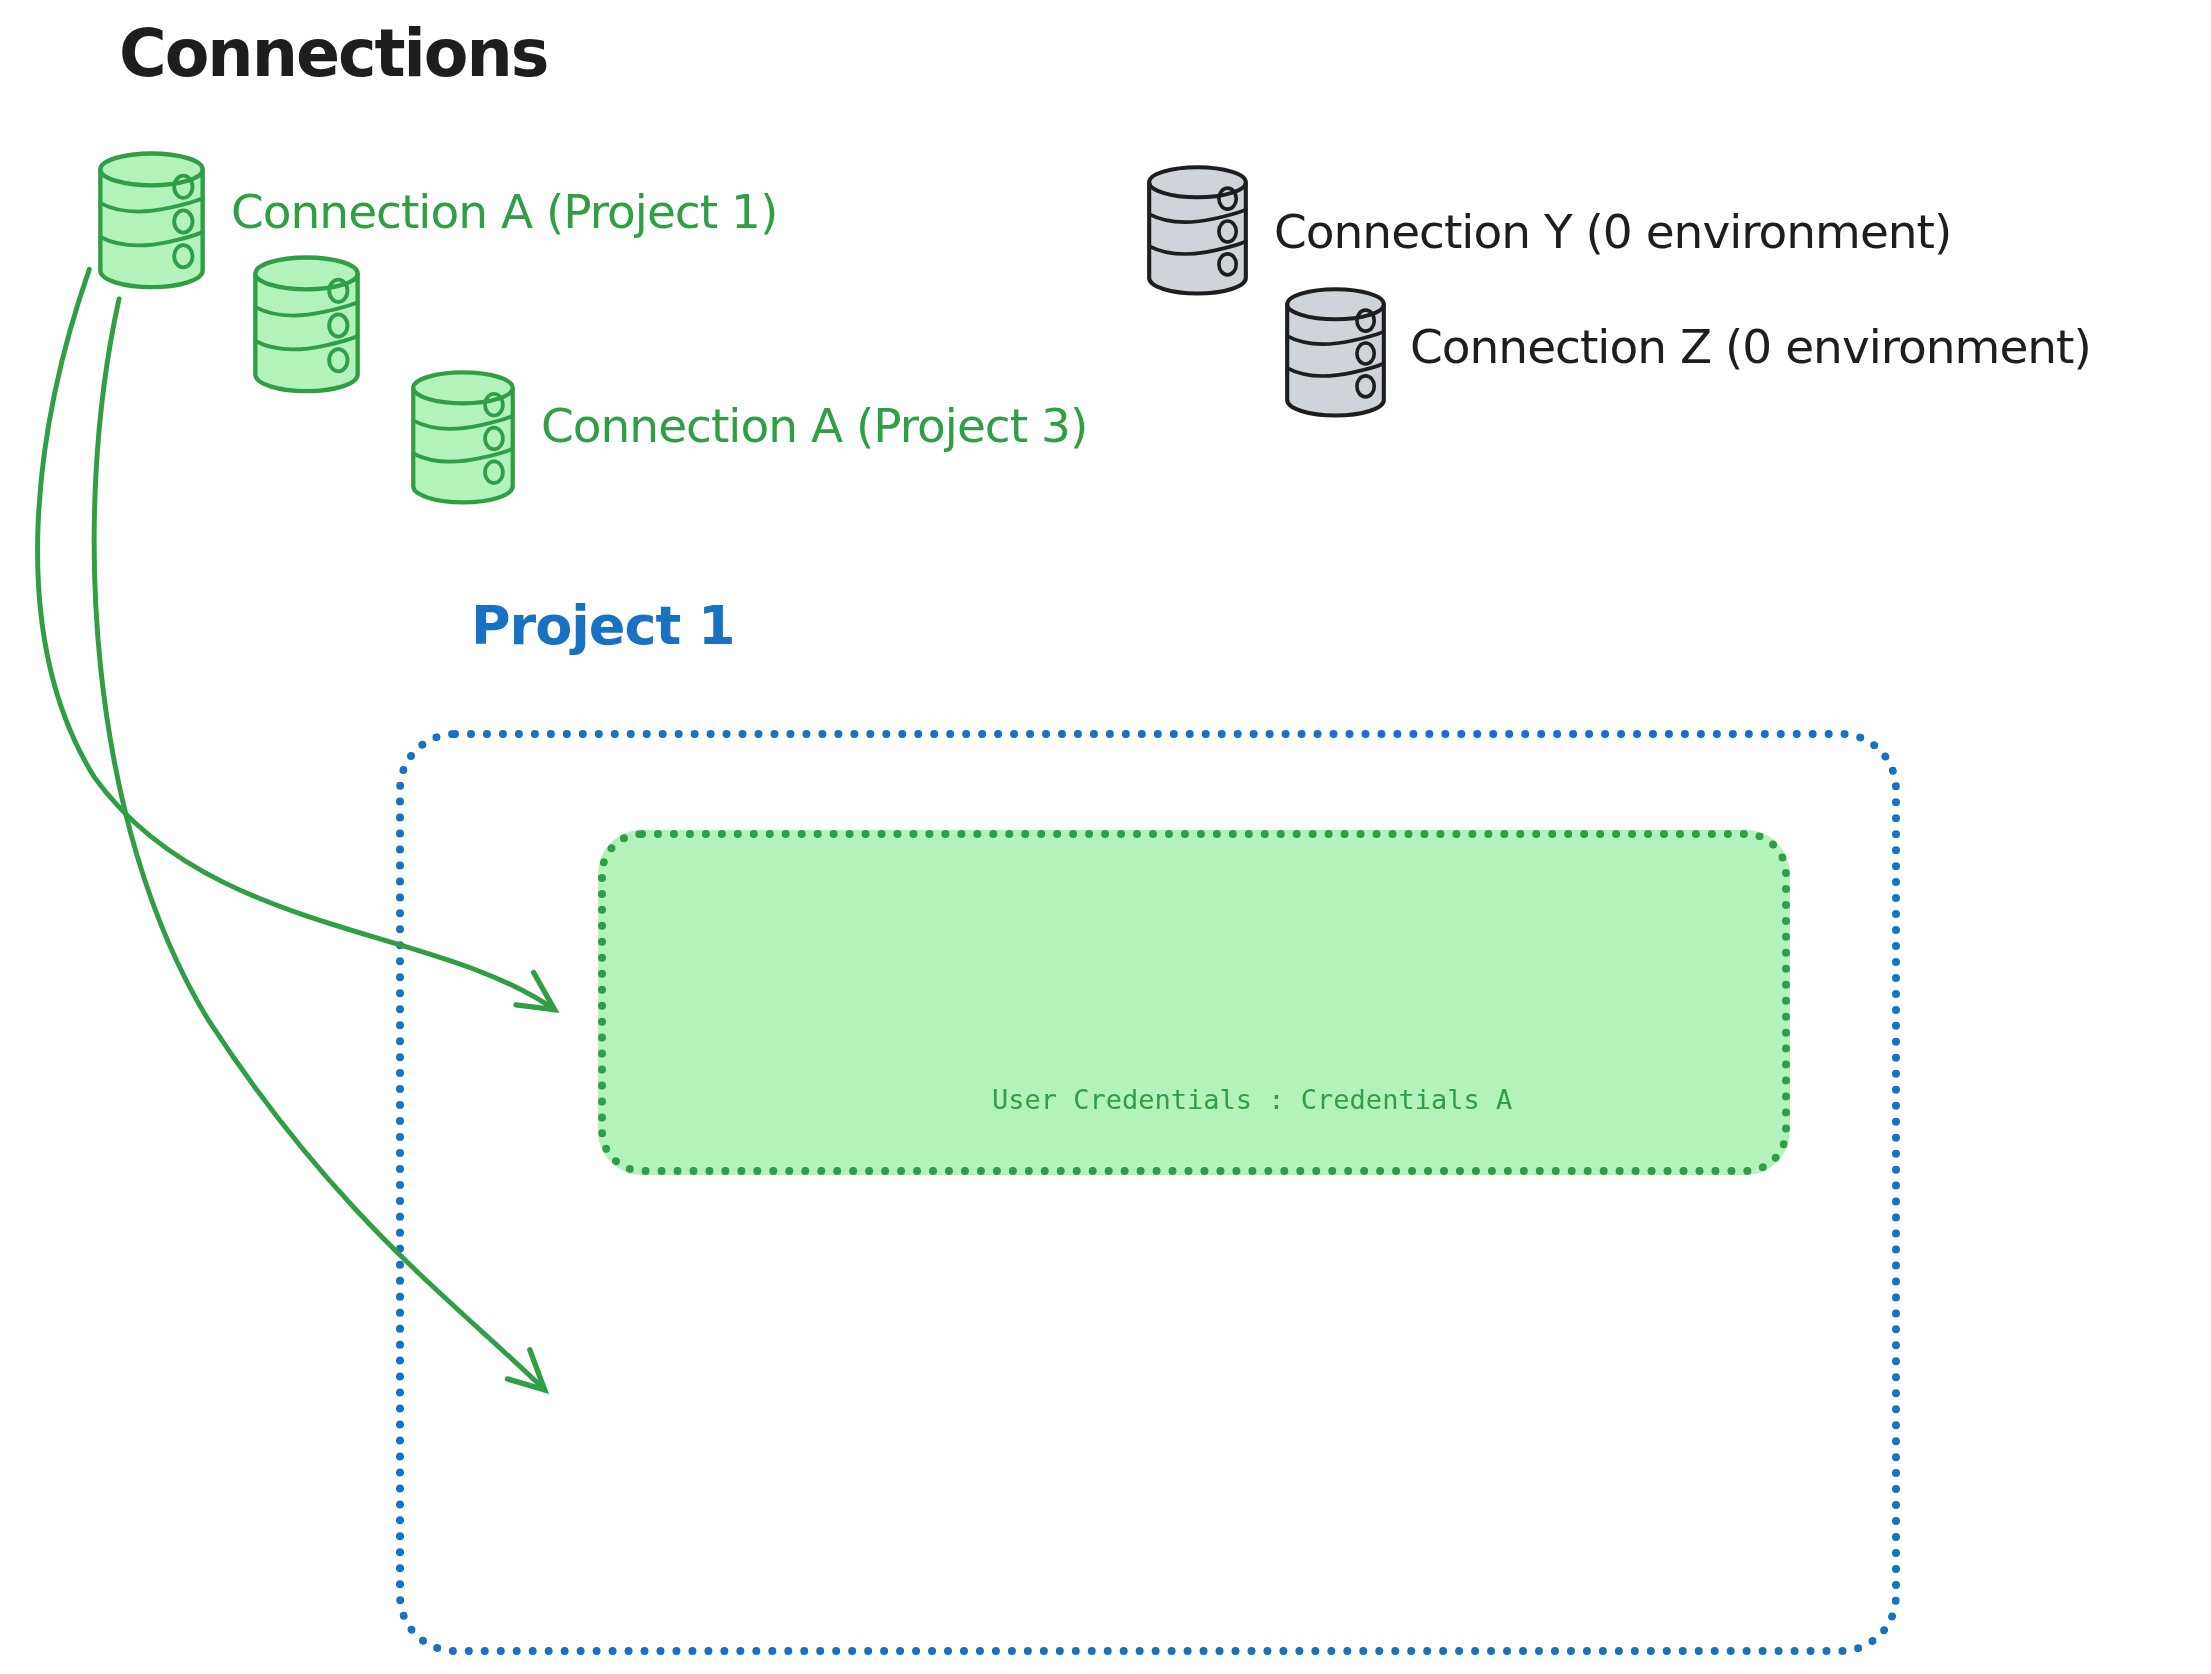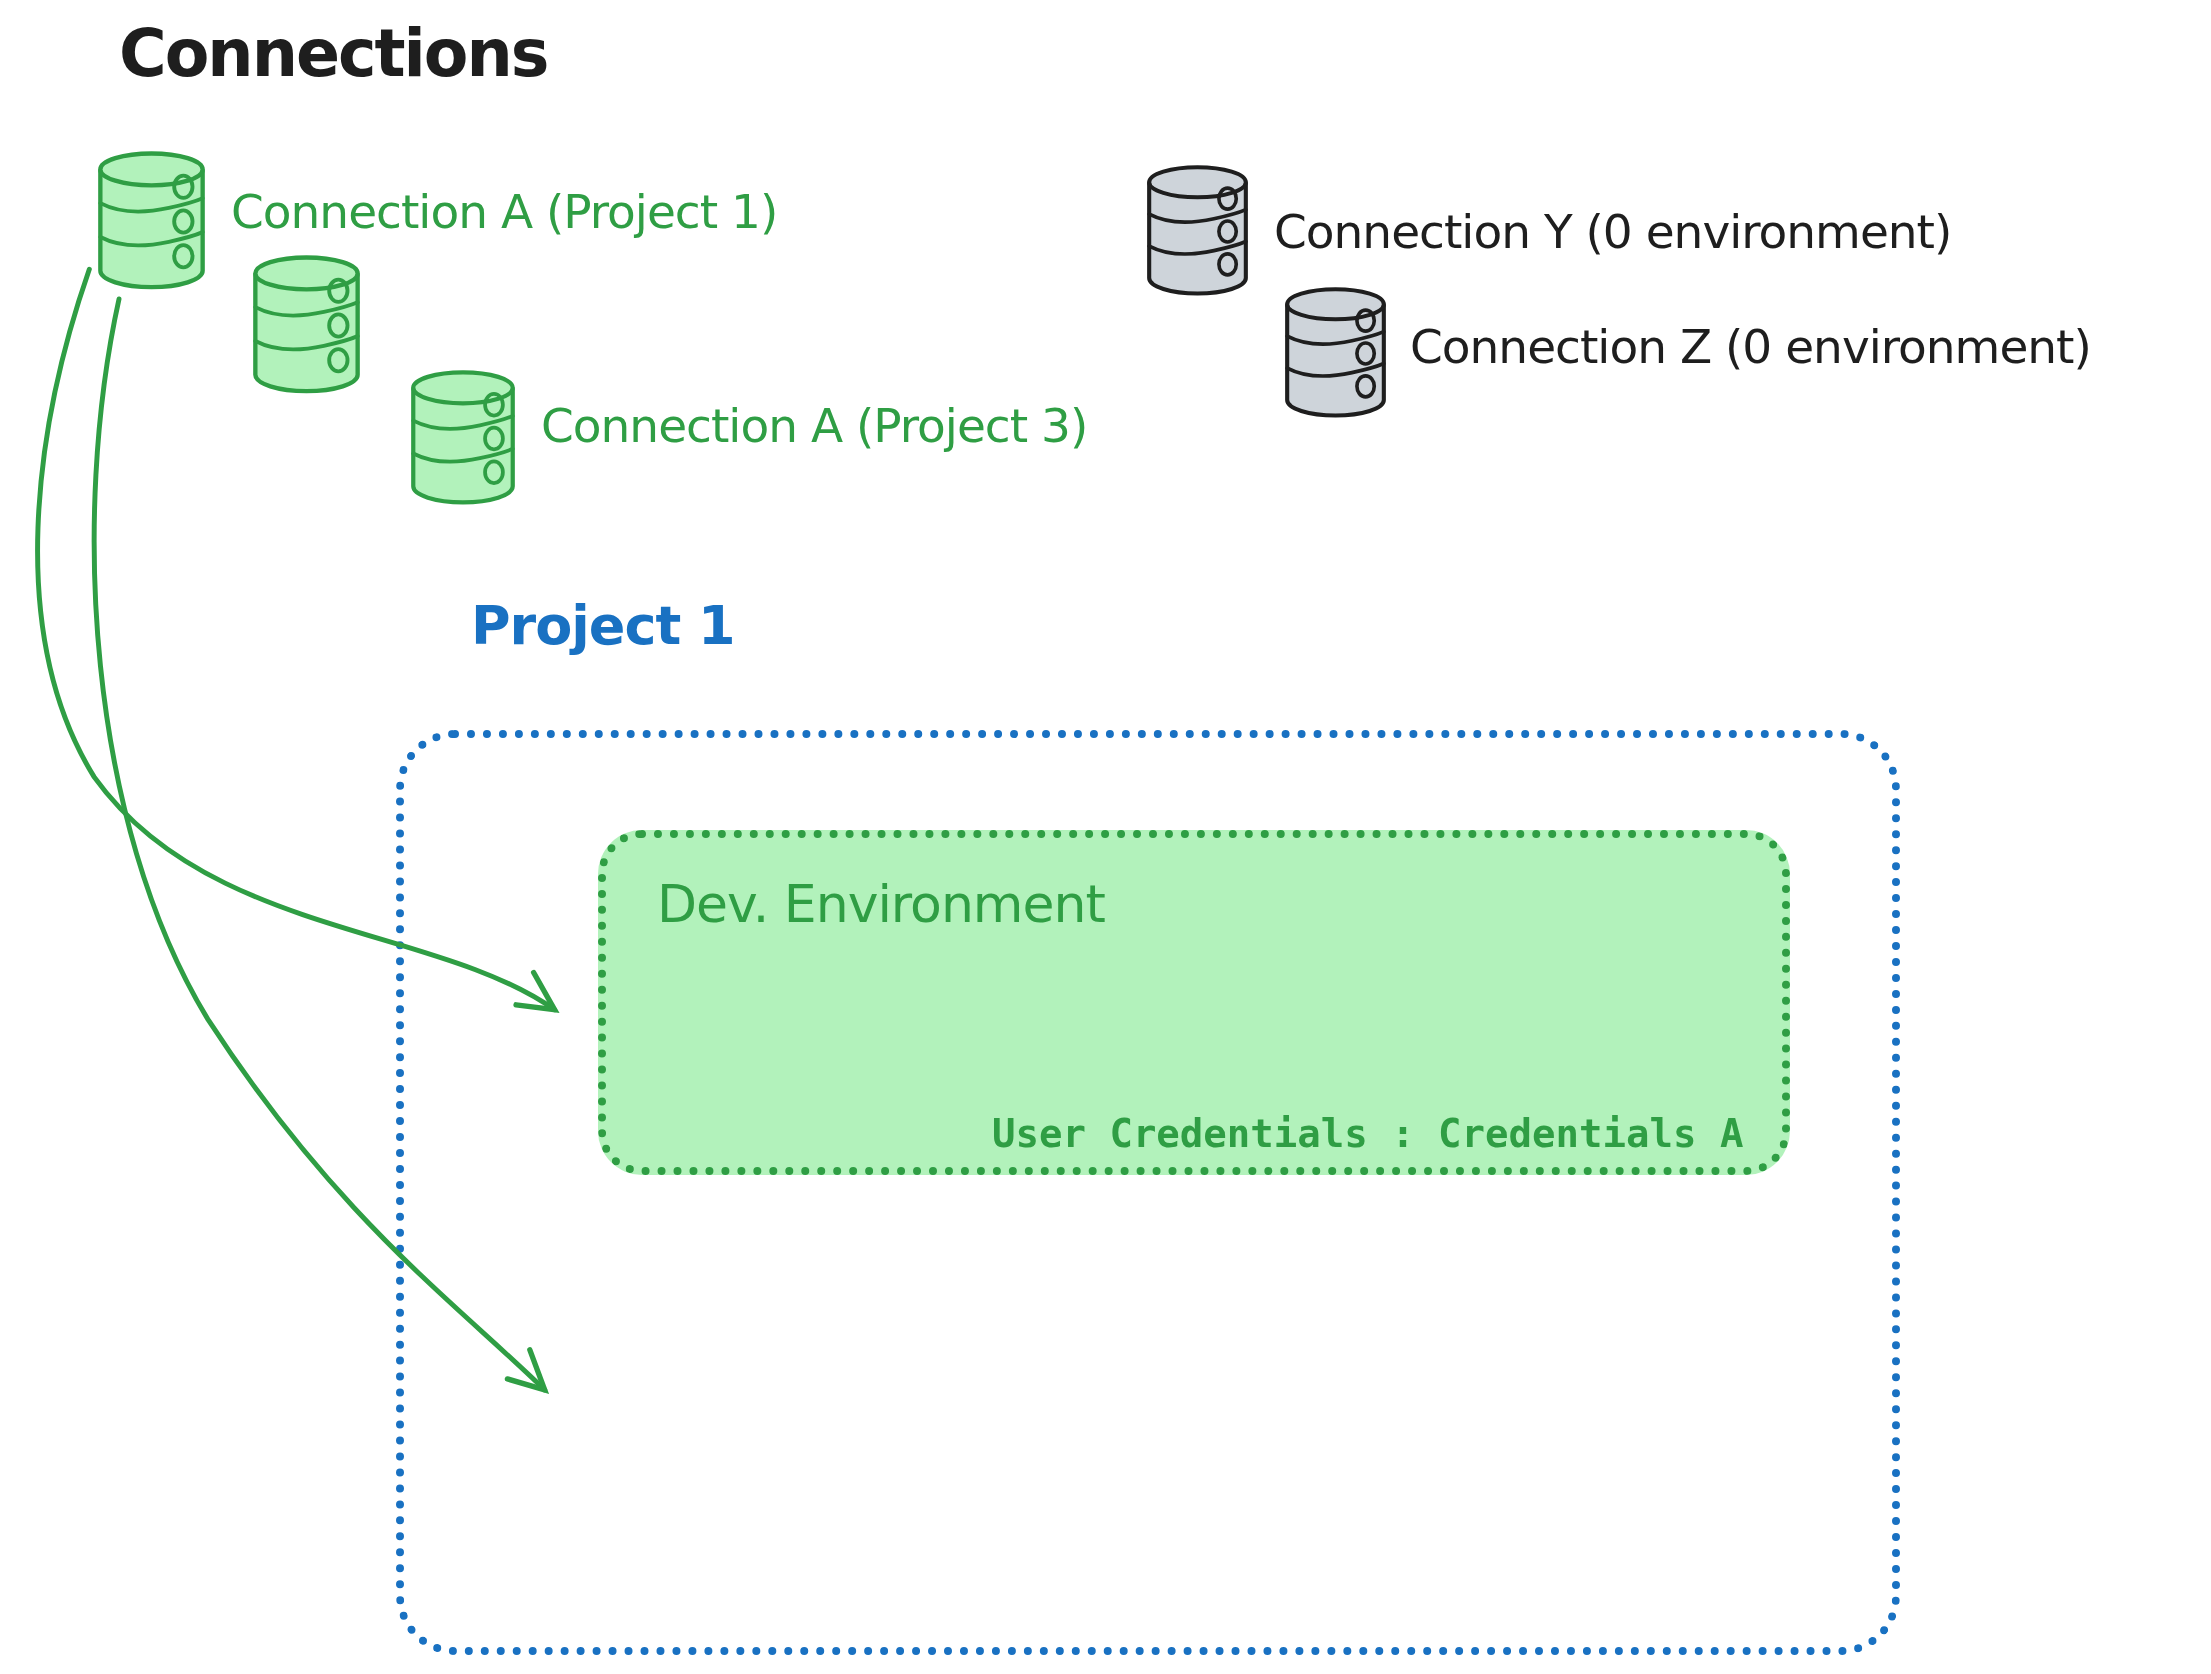--- a/index.html
+++ b/index.html
@@ -28,21 +28,21 @@
   .project-title {
     left: 471px; top: 594px;
     font-size: 54px; font-weight: 600; letter-spacing: -1px;
     color: #1971c2;
   }
 
   .env-title { font-size: 52px; font-weight: 500; letter-spacing: -1px; white-space: nowrap; }
 
   .mono {
     font-family: "DejaVu Sans Mono", "Liberation Mono", monospace;
-    font-weight: 700; font-size: 39px; white-space: nowrap; margin-top: 27px;
+    font-weight: 400; font-size: 27px; white-space: nowrap;
   }
 
   
   .project-box {
     left: 396px; top: 730px;
     width: 1488px; height: 909px;
     border: 8px dotted #1971c2;
     border-radius: 59px;
     background: transparent;
   }
@@ -113,21 +113,20 @@
 
   <svg class="abs db-icon db-gray" style="left:1280px; top:285px" width="111" height="137" viewBox="0 0 112 138">
       <use href="#db-cyl"></use>
     </svg>
   <div class="abs hand conn-label conn-dark" style="left:1410px; top:319px">Connection Z (0 environment)</div>
 
   <div class="abs hand project-title">Project 1</div>
   <div class="abs project-box"></div>
 
   <div class="abs env-box dev-box">
-    <div class="abs hand env-title dev-title">Dev. Environment</div>
     <div class="abs mono dev-cred">User Credentials : Credentials A</div>
   </div>
 
 
   <svg class="abs overlay" width="2212" height="1674" viewBox="0 0 2234 1691">
     <defs>
       <marker id="arrowhead-green" viewBox="0 0 48 48" refX="42" refY="24" markerWidth="52" markerHeight="52" markerUnits="userSpaceOnUse" orient="auto-start-reverse">
         <path d="M 6 7 L 42 24 L 10 41" fill="none" stroke="#2f9e44" stroke-width="5" stroke-linecap="round"></path>
       </marker>
     </defs>

